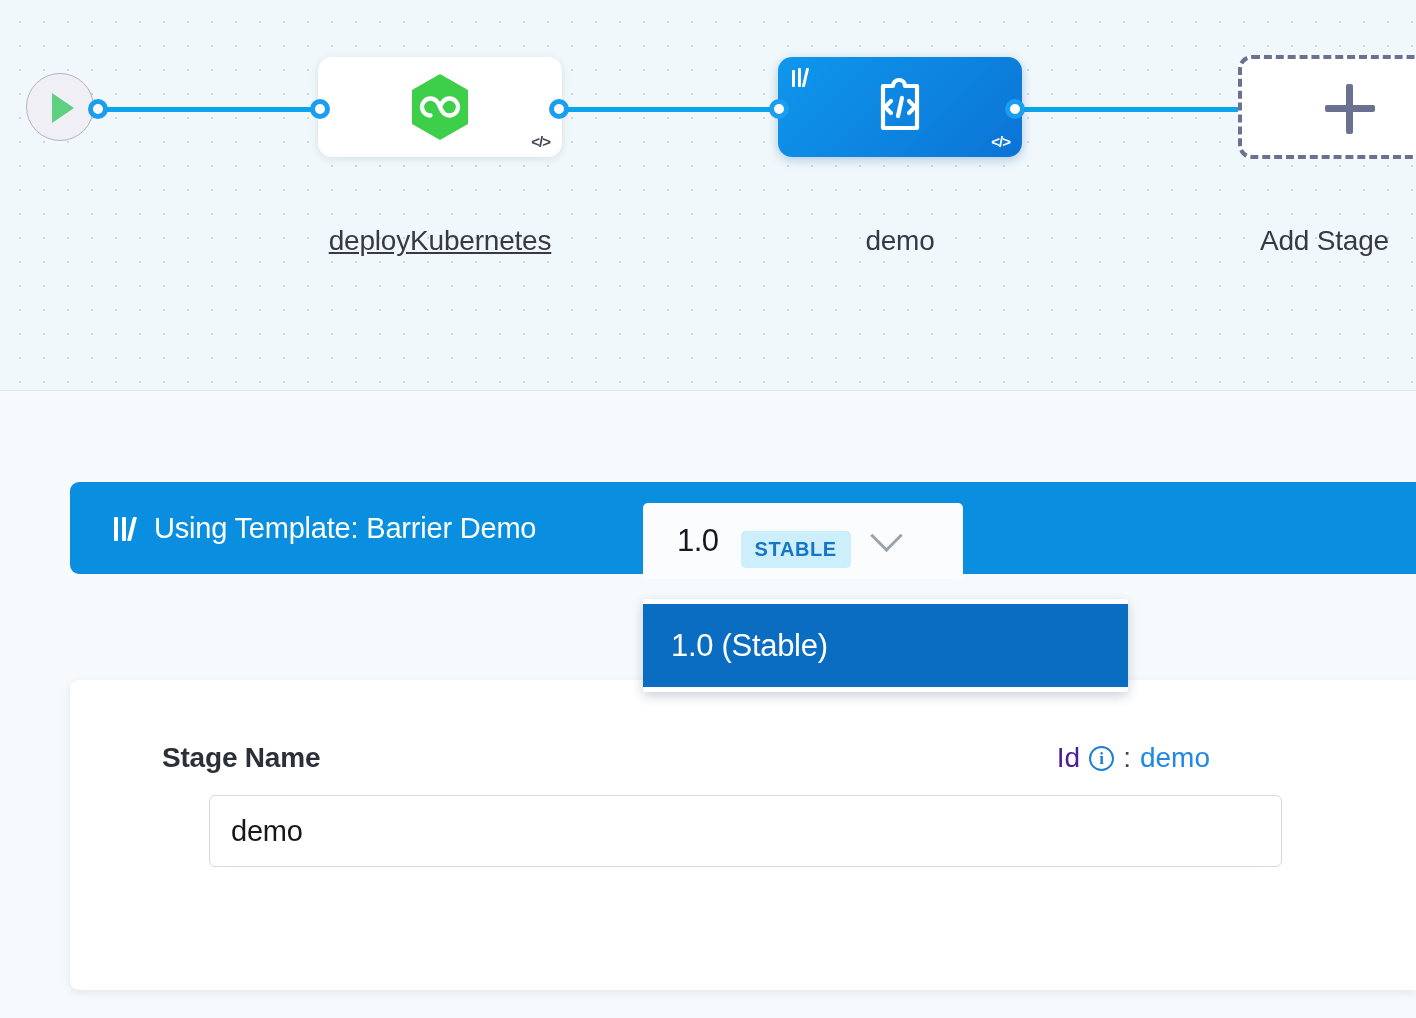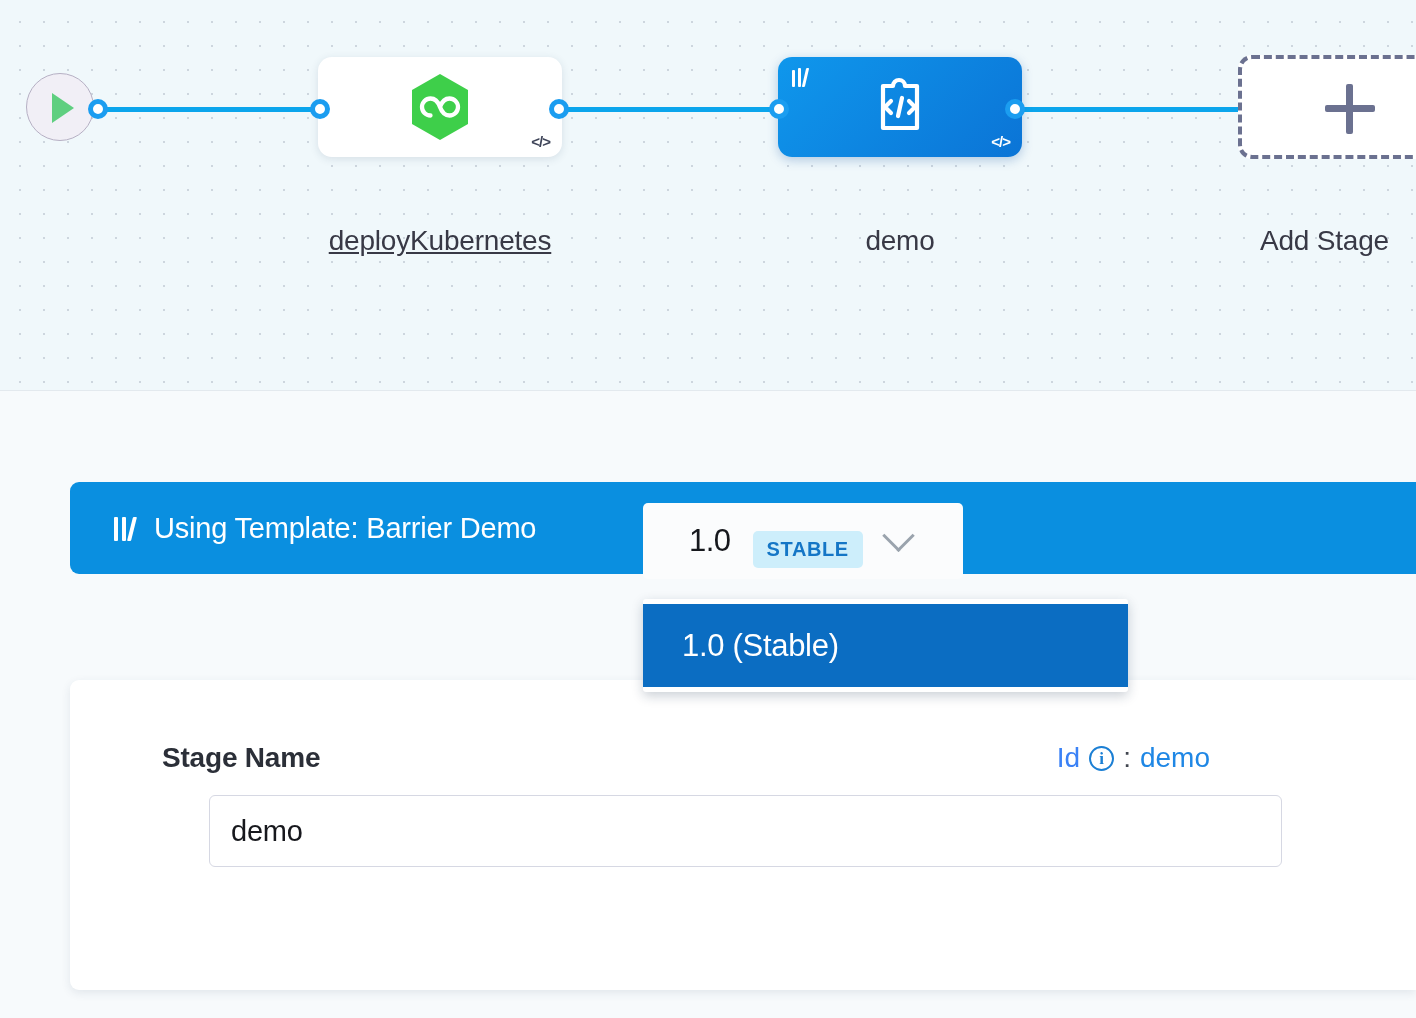--- a/index.html
+++ b/index.html
@@ -232,21 +232,21 @@
     width: 320px;
     height: 76px;
     background: #fbfcfd;
     border-radius: 5px;
     display: flex;
     align-items: center;
     box-sizing: border-box;
     z-index: 7;
   }
   .version-num {
-    margin-left: 46px;
+    margin-left: 34px;
     font-size: 31px;
     color: #16181d;
     letter-spacing: -0.5px;
   }
   .stable-badge {
     margin-left: 22px;
     background: #cdeefb;
     color: #1476c6;
     font-size: 20px;
     font-weight: bold;
@@ -277,21 +277,21 @@
     padding: 5px 0;
     box-sizing: border-box;
   }
   .dropdown-item {
     height: 83px;
     background: #0b6dc2;
     color: #ffffff;
     font-size: 31px;
     display: flex;
     align-items: center;
-    padding-left: 39px;
+    padding-left: 28px;
     box-sizing: border-box;
     letter-spacing: -0.3px;
   }
 
   .detail-card {
     position: absolute;
     left: 70px;
     top: 289px;
     width: 1346px;
     height: 310px;
@@ -315,21 +315,21 @@
     color: #2b2f38;
     letter-spacing: -0.2px;
     margin-left: 24px;
   }
   .id-line {
     display: flex;
     align-items: center;
     gap: 9px;
     font-size: 28px;
   }
-  .id-word { color: #3b82f6; }
+  .id-word { color: #4c1d95; }
   .info-icon {
     width: 25px;
     height: 25px;
     border: 2px solid #1b7fd4;
     border-radius: 50%;
     color: #1b7fd4;
     font-size: 17px;
     font-weight: bold;
     font-family: "Liberation Serif", serif;
     display: inline-flex;

